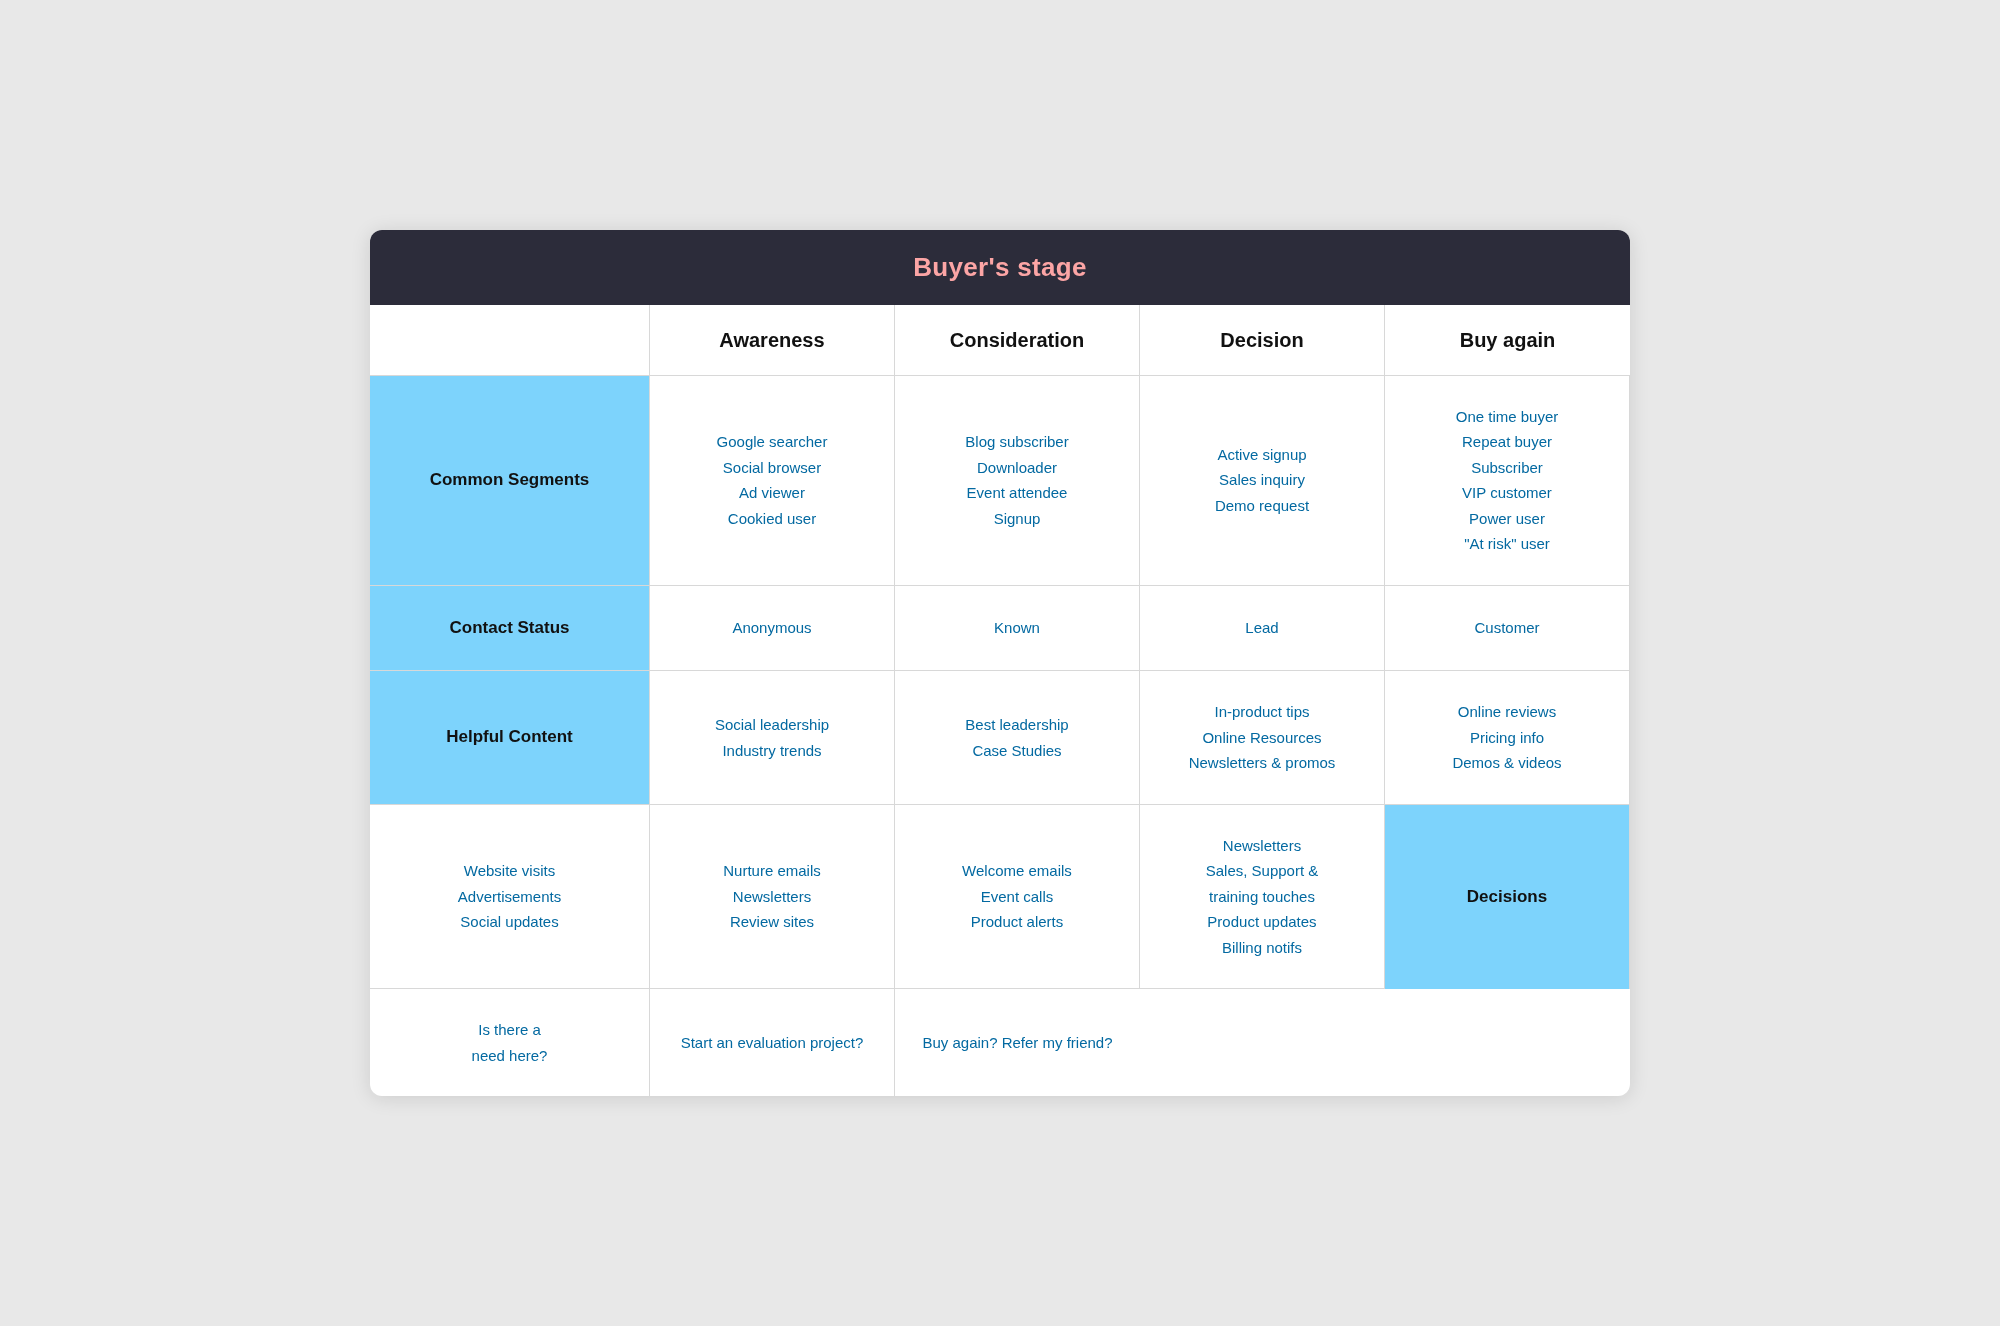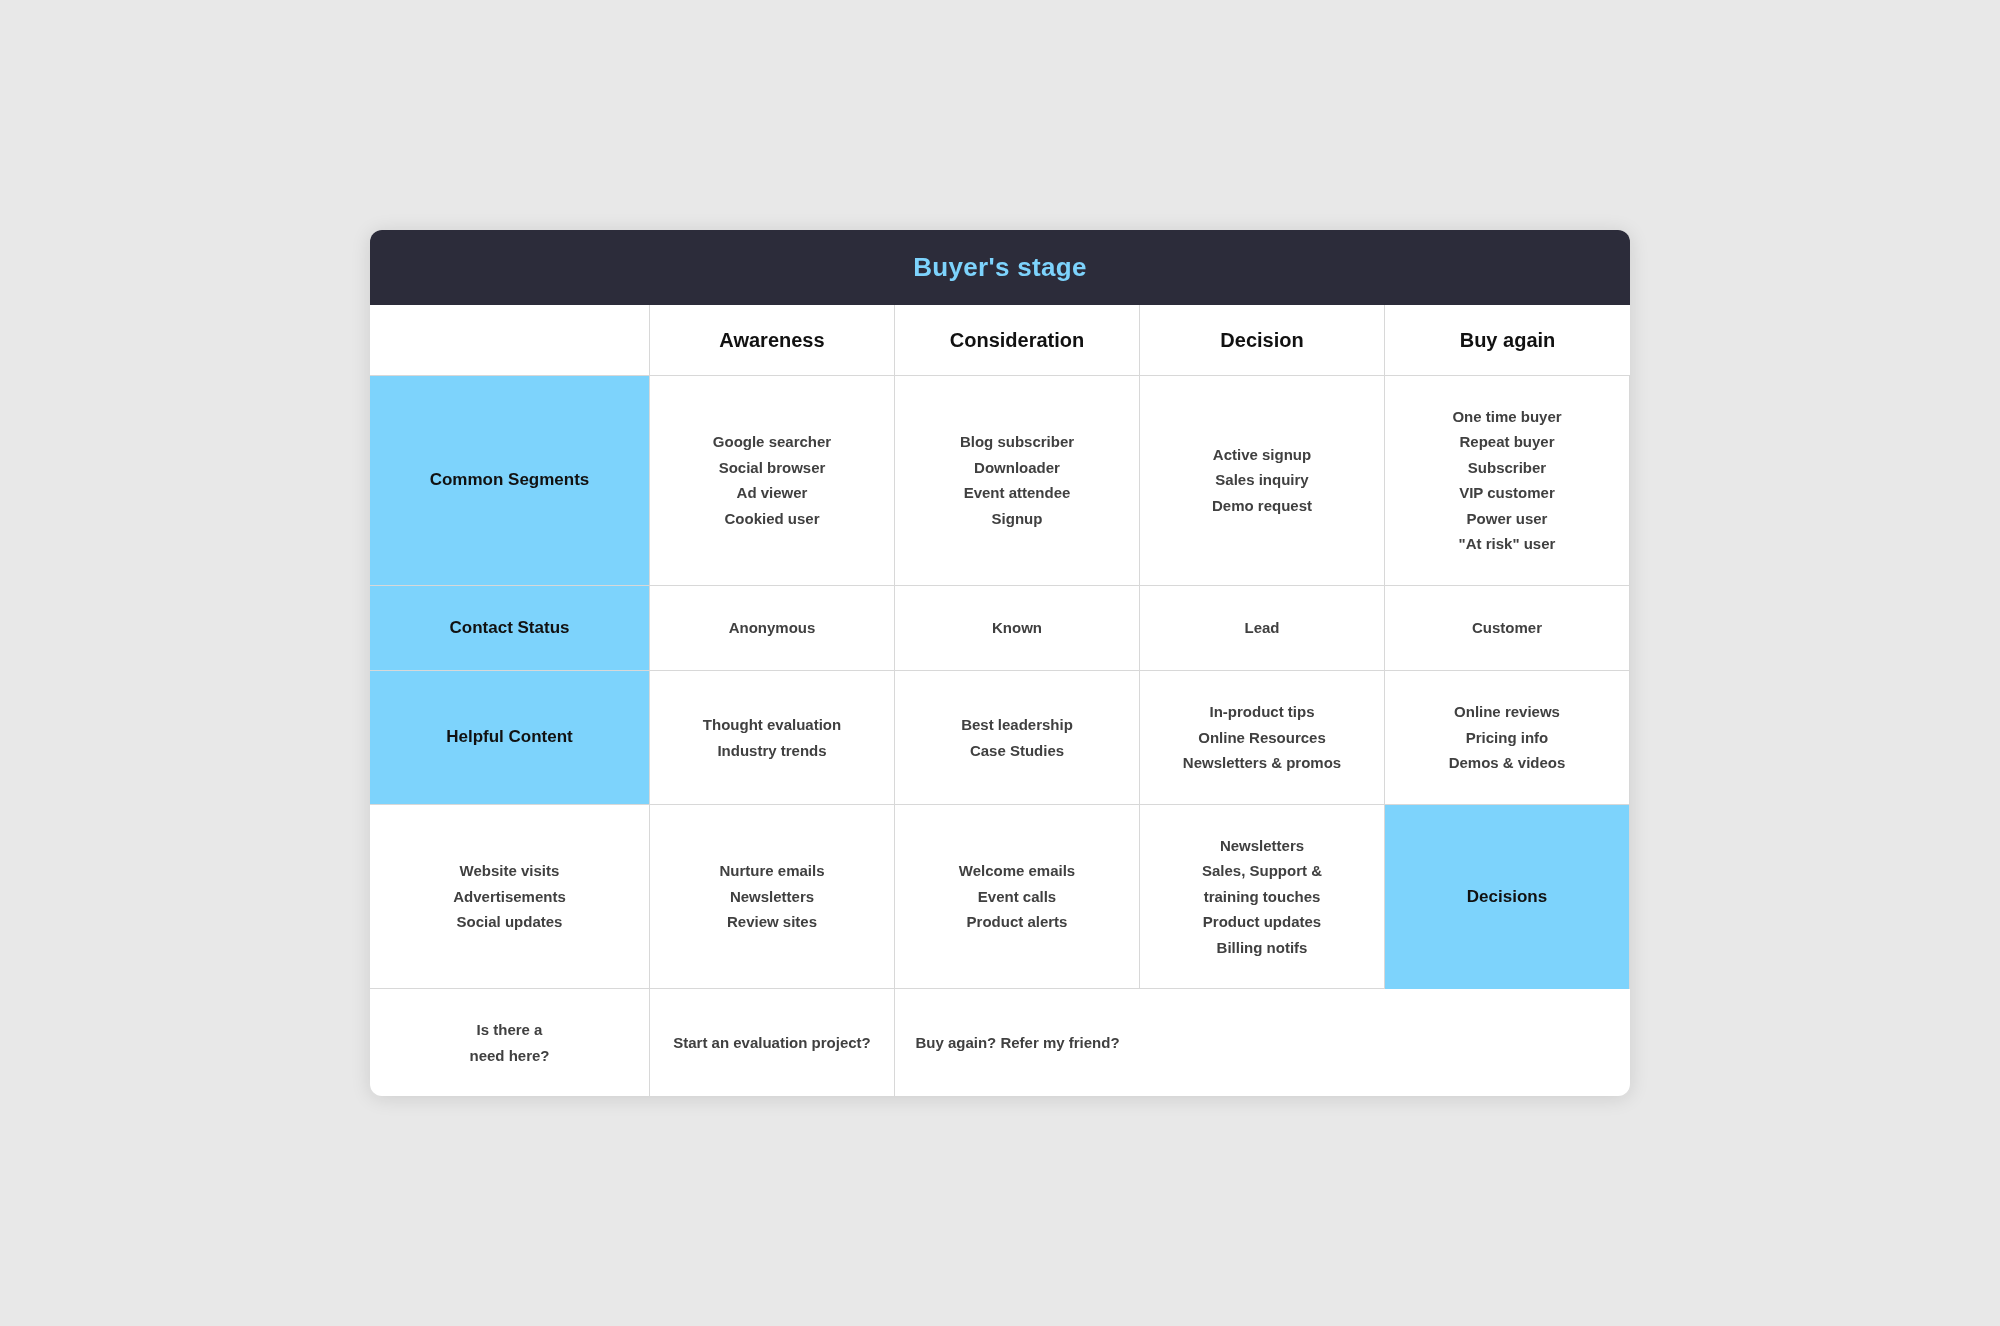--- a/index.html
+++ b/index.html
@@ -21,45 +21,44 @@
       background: #ffffff;
       border-radius: 12px;
       overflow: hidden;
       box-shadow: 0 2px 20px rgba(0,0,0,0.12);
       width: 1260px;
       margin: 40px auto;
     }
 
     .buyer-stage-header {
       background: #2c2c3a;
-      color: #7dd3fc;
+      color: #fca5a5;
       text-align: center;
       padding: 22px 20px;
       font-size: 26px;
       font-weight: 600;
       letter-spacing: 0.3px;
     }
 
     .grid {
       display: grid;
       grid-template-columns: 280px 1fr 1fr 1fr 1fr;
     }
 
     .cell {
       border-right: 1px solid #d8d8d8;
       border-bottom: 1px solid #d8d8d8;
       padding: 28px 20px;
       text-align: center;
       font-size: 15px;
       line-height: 1.7;
-      color: #404040;
+      color: #0369a1;
       display: flex;
       align-items: center;
       justify-content: center;
-      font-weight: bold;
     }
 
     .cell:last-child {
       border-right: none;
     }
 
     .cell.row-header {
       font-weight: 700;
       font-size: 17px;
       color: #111;
@@ -163,21 +162,21 @@
     </div>
     <div class="cell">
       <div class="cell-content">
         <span>Customer</span>
       </div>
     </div>
 
     <div class="cell row-header">Helpful Content</div>
     <div class="cell">
       <div class="cell-content">
-        <span>Thought evaluation</span>
+        <span>Social leadership</span>
         <span>Industry trends</span>
       </div>
     </div>
     <div class="cell">
       <div class="cell-content">
         <span>Best leadership</span>
         <span>Case Studies</span>
       </div>
     </div>
     <div class="cell">

